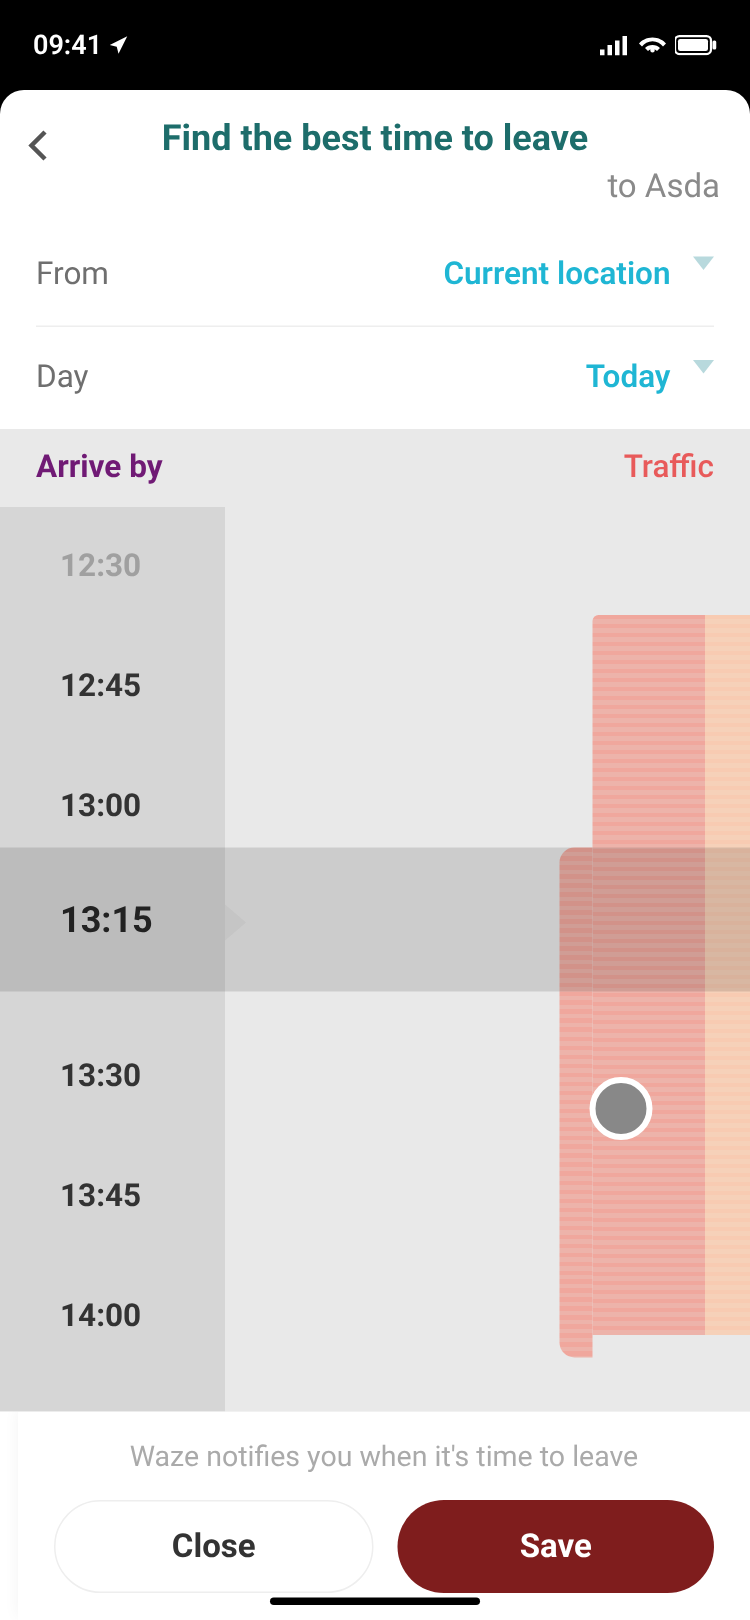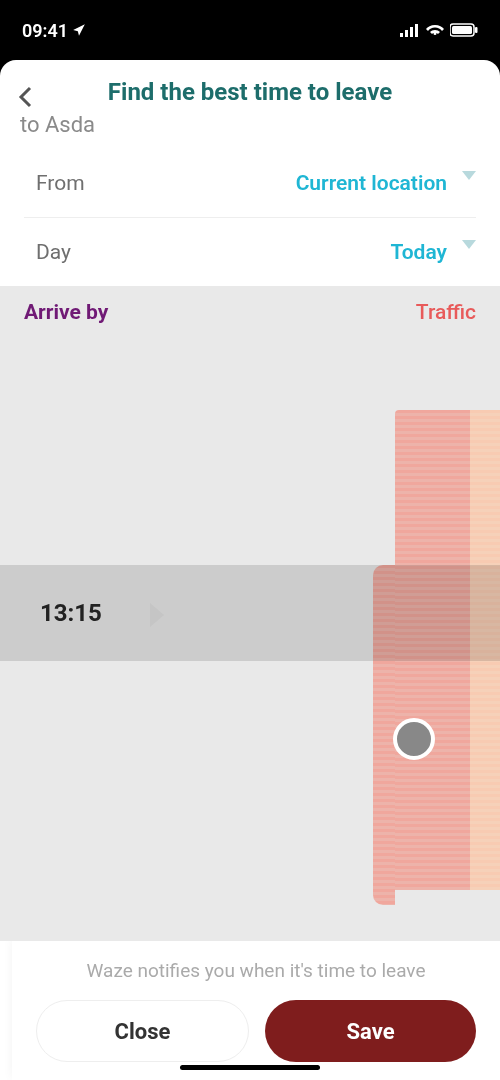--- a/index.html
+++ b/index.html
@@ -52,31 +52,30 @@
       color: #555;
       cursor: pointer;
     }
     .title {
       text-align: center;
       font-size: 24px;
       font-weight: 700;
       color: #1d6d6b;
     }
     .subtitle {
-      text-align: left;
+      text-align: right;
       font-size: 22px;
       color: #8a8a8a;
       margin-top: 6px;
     }
     .field-row {
       display: flex;
       justify-content: space-between;
       align-items: center;
       padding: 22px 24px;
-      margin-left: 12px;
     }
     .field-label {
       font-size: 21px;
       color: #6f6f6f;
     }
     .field-value {
       display: flex;
       gap: 15px;
       font-size: 21px;
       font-weight: 600;
@@ -331,20 +330,29 @@
       <span class="dropdown-arrow"></span>
     </div>
   </div>
 
   <div class="picker-container">
     <div class="picker-header">
       <div class="picker-header-left">Arrive by</div>
       <div class="picker-header-right">Traffic</div>
     </div>
     <div class="picker-body">
+      <div class="time-col">
+        <div class="time-slot faded">12:30</div>
+        <div class="time-slot">12:45</div>
+        <div class="time-slot">13:00</div>
+        <div class="time-slot" style="height:100px;opacity:0"></div>
+        <div class="time-slot">13:30</div>
+        <div class="time-slot">13:45</div>
+        <div class="time-slot">14:00</div>
+      </div>
       <div class="chart-col">
         <div class="traffic-block"></div>
         <div class="traffic-bulge"></div>
         <div class="traffic-overlay-light"></div>
         <div class="handle"></div>
       </div>
       <div class="selected-band">
         <div class="selected-time">13:15</div>
       </div>
       <div class="arrow-indicator"></div>

